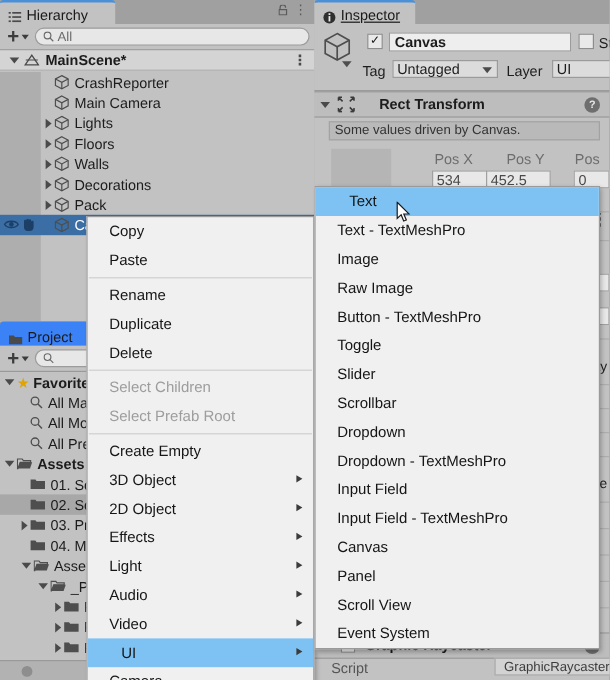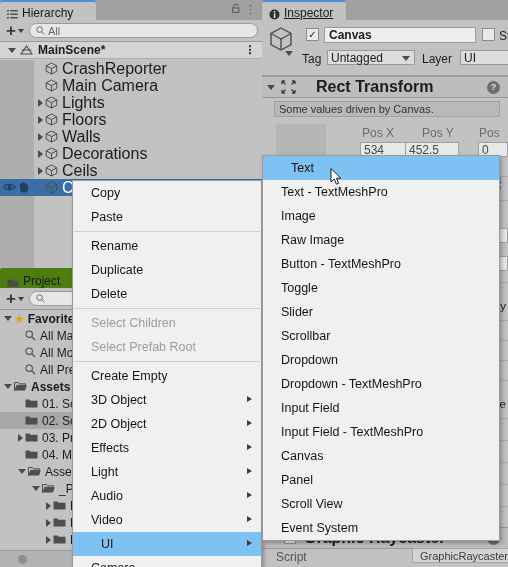--- a/index.html
+++ b/index.html
@@ -39,33 +39,33 @@
   .tab-dots{position:absolute;right:6px;top:3px;color:#5b5b5b;font-size:11px;line-height:12px;letter-spacing:0;}
   .lock-icon{position:absolute;right:22px;top:4px;width:8px;height:9px;}
   .scene-row{
     height:17px;background:#d4d4d4;display:flex;align-items:center;
     padding-left:22px;box-sizing:border-box;position:relative;font-weight:bold;font-size:12px;
     border-bottom:1px solid #b0b0b0;
   }
   .hier-body{position:absolute;left:0;right:0;top:60px;bottom:0;background:#c2c2c2;overflow:hidden;}
   .hier-gutter{position:absolute;left:0;top:0;width:34px;bottom:0;background:#aeaeae;}
   .hrow{height:17px;display:flex;align-items:center;position:relative;box-sizing:border-box;}
-  .hrow .lbl{font-size:16px;color:#1c1c1c;white-space:nowrap;}
+  .hrow .lbl{font-size:12px;color:#1c1c1c;white-space:nowrap;}
   .hrow.sel{background:#3a6ea5;}
   .hrow.sel .lbl{color:#ffffff;}
   .tri{width:0;height:0;border-top:4px solid transparent;border-bottom:4px solid transparent;border-left:5px solid #4a4a4a;margin-right:2px;flex:none;}
   .tri.open{border-left:4.5px solid transparent;border-right:4.5px solid transparent;border-top:5px solid #4a4a4a;border-bottom:0;}
   .tri.blank{border:0;width:5px;}
   .cube{width:13px;height:13px;flex:none;margin-right:4px;}
   .eye{position:absolute;left:3px;top:3px;}
   .hand{position:absolute;left:18px;top:3px;}
 
   
   #project{left:0;top:268px;width:262px;height:299px;background:#c2c2c2;}
-  #proj-tab{width:74px;background:#4d7c0f;}
+  #proj-tab{width:74px;background:#3b82f6;}
   .proj-body{position:absolute;left:0;right:0;top:42px;bottom:0;background:#c2c2c2;overflow:hidden;}
   .prow{height:17px;display:flex;align-items:center;position:relative;box-sizing:border-box;}
   .prow .lbl{font-size:12px;color:#1c1c1c;white-space:nowrap;}
   .prow.bold .lbl{font-weight:bold;}
   .prow.hl{background:#a8a8a8;}
   .star{color:#e0a400;font-size:12px;margin-right:3px;}
   .folder{width:13px;height:11px;flex:none;margin-right:4px;}
   .magn{width:11px;height:11px;flex:none;margin-right:4px;}
   .proj-footer{position:absolute;left:0;bottom:0;height:16px;right:0;background:#b2b2b2;border-top:1px solid #9a9a9a;}
 
@@ -79,21 +79,21 @@
   .namefield{height:16px;background:#eeeeee;border:1px solid #9b9b9b;box-sizing:border-box;
              display:flex;align-items:center;padding:0 4px;font-weight:bold;font-size:12px;}
   .lbl-sm{font-size:12px;color:#1e1e1e;}
   .dropfield{height:15px;background:#dcdcdc;border:1px solid #9b9b9b;box-sizing:border-box;
              display:flex;align-items:center;padding:0 3px;font-size:12px;position:relative;}
   .dropfield .dcar{position:absolute;right:4px;top:5px;width:0;height:0;
              border-left:4px solid transparent;border-right:4px solid transparent;border-top:5px solid #4b4b4b;}
   .comp-head{position:absolute;left:0;right:0;height:20px;background:#bdbdbd;
              border-top:1px solid #9a9a9a;border-bottom:1px solid #9a9a9a;
              display:flex;align-items:center;}
-  .comp-title{font-weight:bold;font-size:16px;}
+  .comp-title{font-weight:bold;font-size:12px;}
   .helpdot{width:13px;height:13px;border-radius:50%;background:#6e6e6e;color:#e7e7e7;
            font-size:9px;display:flex;align-items:center;justify-content:center;font-weight:bold;}
   .infobar{position:absolute;height:16px;background:#b9b9b9;border:1px solid #a2a2a2;
            box-sizing:border-box;display:flex;align-items:center;padding:0 4px;font-size:11px;color:#333;}
   .colhdr{position:absolute;font-size:12px;color:#6d6d6d;}
   .numfield{position:absolute;height:15px;background:#e8e8e8;border:1px solid #a0a0a0;
             box-sizing:border-box;display:flex;align-items:center;padding:0 3px;font-size:12px;color:#4a4a4a;}
   .greystrip{position:absolute;background:#b5b5b5;}
   .hline{position:absolute;left:0;right:0;height:1px;background:#adadad;}
   .objfield{position:absolute;height:15px;background:#d3d3d3;border:1px solid #a6a6a6;
@@ -228,21 +228,21 @@
             <span class="lbl">Decorations</span>
           </div>
           <div class="hrow">
             <span style="display:inline-block;width:38px"></span>
             <span class="tri"></span>
             <svg class="cube" viewBox="0 0 13 13">
               <path d="M6.5 1 L11.8 3.8 L11.8 9.2 L6.5 12 L1.2 9.2 L1.2 3.8 Z" fill="none" stroke="#4e4e4e" stroke-width="1"></path>
               <path d="M1.2 3.8 L6.5 6.6 L11.8 3.8" fill="none" stroke="#4e4e4e" stroke-width="1"></path>
               <path d="M6.5 6.6 L6.5 12" fill="none" stroke="#4e4e4e" stroke-width="1"></path>
             </svg>
-            <span class="lbl">Ceils</span>
+            <span class="lbl">Pack</span>
           </div>
           <div class="hrow sel">
             <svg class="eye" width="13" height="10" viewBox="0 0 13 10">
               <path d="M0.8 5C3 1.5 10 1.5 12.2 5C10 8.5 3 8.5 0.8 5Z" fill="none" stroke="#1d3f66" stroke-width="1.1"></path>
               <circle cx="6.5" cy="5" r="1.9" fill="#1d3f66"></circle>
             </svg>
             <svg class="hand" width="12" height="11" viewBox="0 0 12 11">
               <path d="M2 6V2.2a1 1 0 0 1 2 0V5V1.2a1 1 0 0 1 2 0V5V1.8a1 1 0 0 1 2 0V5.2V3a1 1 0 0 1 2 0v4.4c0 2-1.4 3.2-3.4 3.2H5.2C3.2 10.6 2 9 2 7.6Z" fill="#1d3f66"></path>
             </svg>
             <span style="display:inline-block;width:38px"></span>

